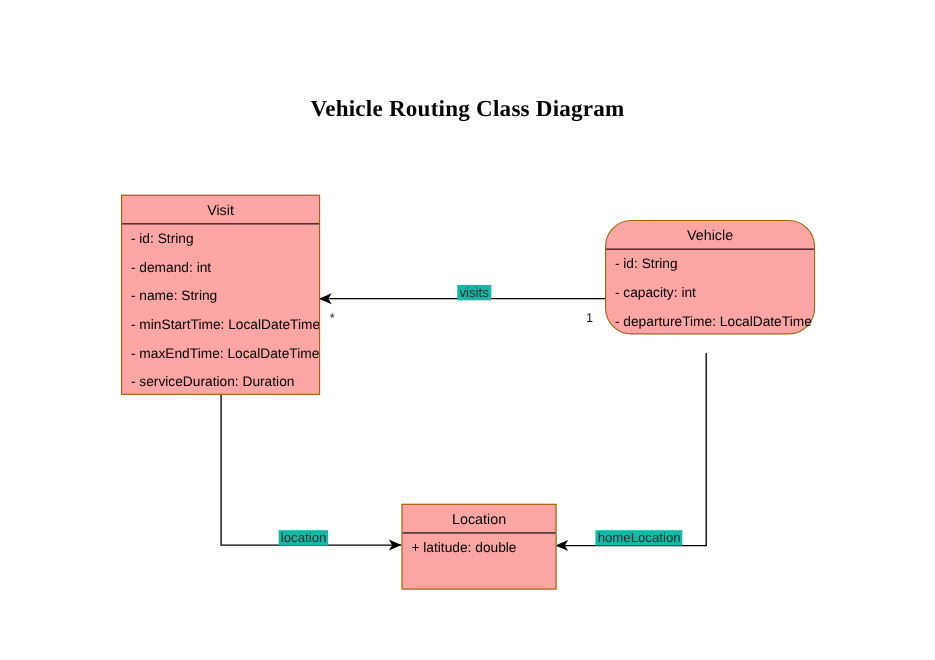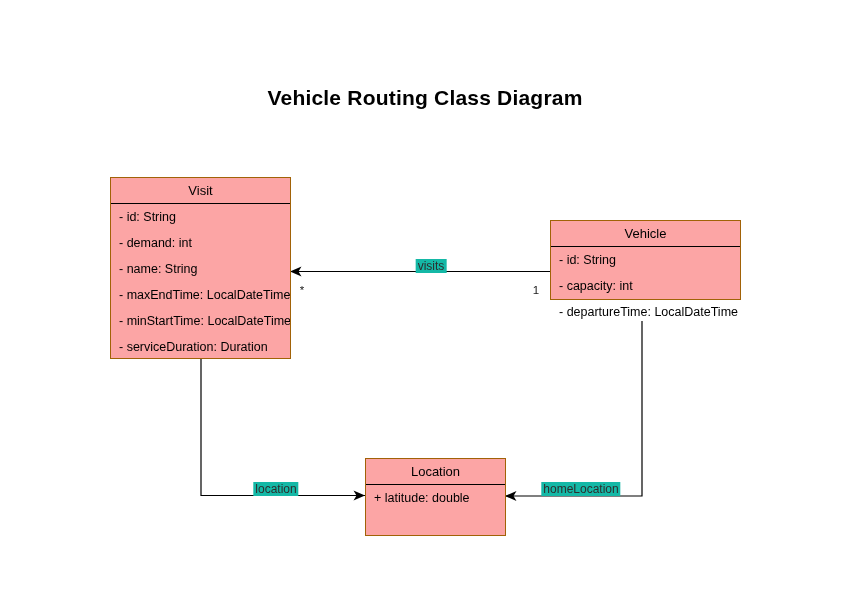--- a/index.html
+++ b/index.html
@@ -17,20 +17,21 @@
     position: absolute;
     top: 86px;
     left: 0;
     width: 100%;
     margin: 0;
     text-align: center;
     font-size: 21px;
     font-weight: bold;
     color: #000000;
     letter-spacing: 0.2px;
+    font-family: Liberation Serif, serif;
   }
   .edges {
     position: absolute;
     top: 0;
     left: 0;
     width: 850px;
     height: 600px;
   }
   .uml-class {
     position: absolute;
@@ -90,27 +91,27 @@
     <path d="M201,359 L201,495.5 L365,495.5" fill="none" stroke="#000000" stroke-width="1.2" marker-end="url(#arrowhead)"></path>
     <path d="M642,321 L642,496 L505,496" fill="none" stroke="#000000" stroke-width="1.2" marker-end="url(#arrowhead)"></path>
   </svg>
 
   <div class="uml-class" style="left:110px; top:177px; width:181px; height:182px;">
     <div class="uml-header">Visit</div>
     <div>
       <div class="uml-field">- id: String</div>
       <div class="uml-field">- demand: int</div>
       <div class="uml-field">- name: String</div>
+      <div class="uml-field">- minStartTime: LocalDateTime</div>
       <div class="uml-field">- maxEndTime: LocalDateTime</div>
-      <div class="uml-field">- minStartTime: LocalDateTime</div>
       <div class="uml-field">- serviceDuration: Duration</div>
     </div>
   </div>
 
-  <div class="uml-class" style="left:550px; top:220px; width:191px; height:80px;">
+  <div class="uml-class" style="left:550px; top:200px; width:191px; height:104px;border-radius:24px;">
     <div class="uml-header">Vehicle</div>
     <div>
       <div class="uml-field">- id: String</div>
       <div class="uml-field">- capacity: int</div>
       <div class="uml-field">- departureTime: LocalDateTime</div>
     </div>
   </div>
 
   <div class="uml-class" style="left:365px; top:458px; width:141px; height:78px;">
     <div class="uml-header">Location</div>

